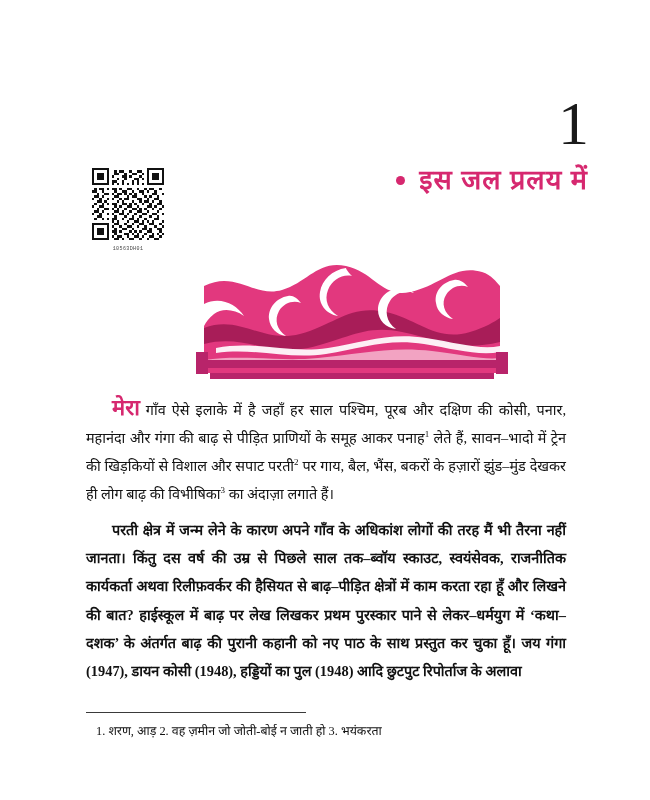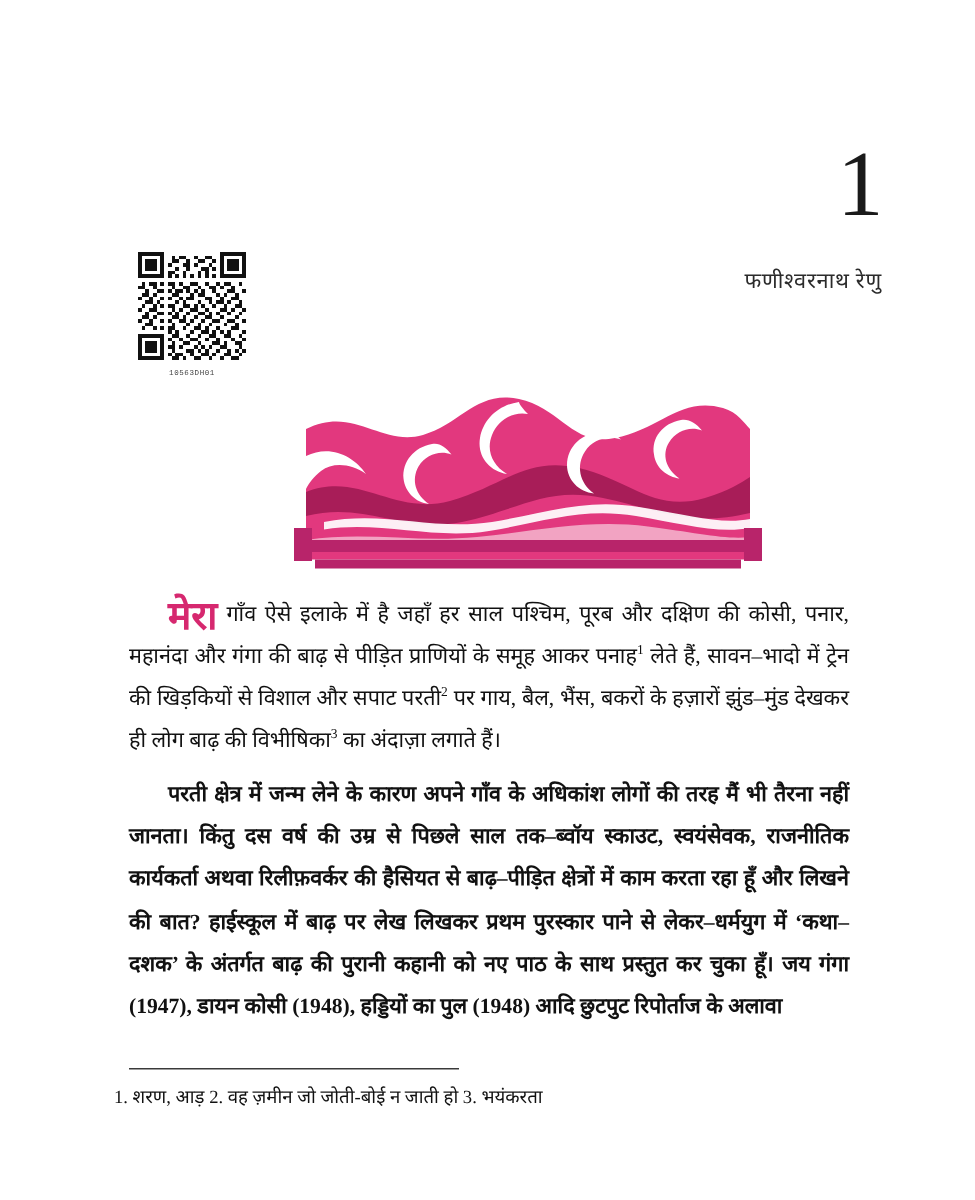--- a/index.html
+++ b/index.html
@@ -122,22 +122,22 @@
     text-align: justify;
     color: #111111;
   }
   .para-second {
     margin-top: 8px !important;
     text-indent: 26px;
     font-weight: bold;
   }
   .dropcap {
     float: left;
-    font-family: Liberation Sans, sans-serif;
-    font-size: 26px;
+    font-family: Liberation Serif, serif;
+    font-size: 22px;
     line-height: 0.95;
     font-weight: 700;
     color: #d6286f;
     margin: 2px 6px 0 26px;
   }
   .fn-ref {
     font-size: 9px;
     vertical-align: super;
     color: #111;
   }
@@ -146,21 +146,21 @@
   .footnote-rule {
     position: absolute;
     left: 86px;
     top: 712px;
     width: 220px;
     height: 1px;
     background: #3a3a3a;
   }
   .footnote {
     position: absolute;
-    left: 76px;
+    left: 96px;
     top: 722px;
     width: 480px;
     font-family: "Liberation Serif", serif;
     font-size: 12.4px;
     line-height: 1.6;
     color: #111;
   }
 </style>
 </head>
 <body>
@@ -393,21 +393,24 @@
         <rect x="15" y="28" width="2" height="1"></rect>
           <rect x="19" y="28" width="1" height="1"></rect>
         <rect x="22" y="28" width="1" height="1"></rect>
           <rect x="25" y="28" width="2" height="1"></rect>
       </g>
     </svg>
     <div class="qr-caption">10563DH01</div>
   </div>
 
   <div class="title-block">
-    <div class="author">फणीश्वरनाथ रेणु</div>
+    <div class="title-row">
+      <span class="title-dot"></span>
+      <span class="chapter-title">इस जल प्रलय में</span>
+    </div>
   </div>
 
   <div class="illustration">
     <svg viewBox="0 0 312 132" width="312" height="132">
       <defs>
         <clipPath id="frameclip">
           <rect x="8" y="0" width="296" height="112"></rect>
         </clipPath>
       </defs>
 

